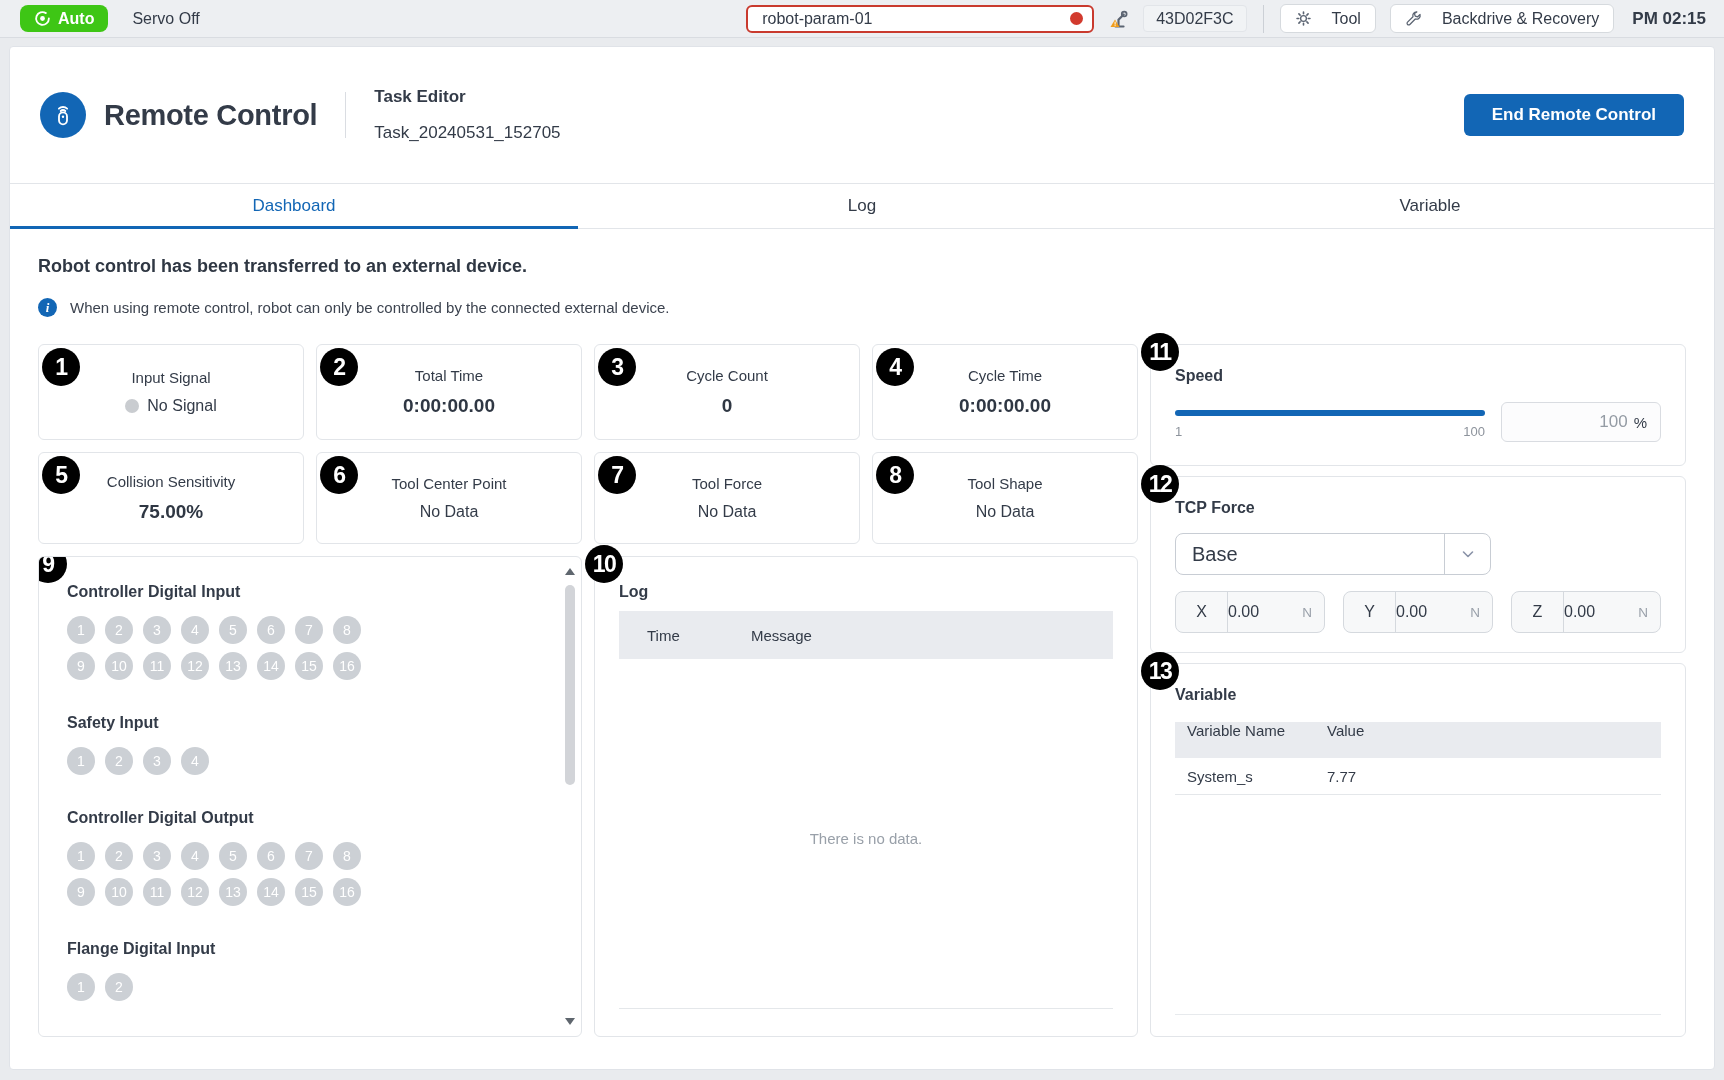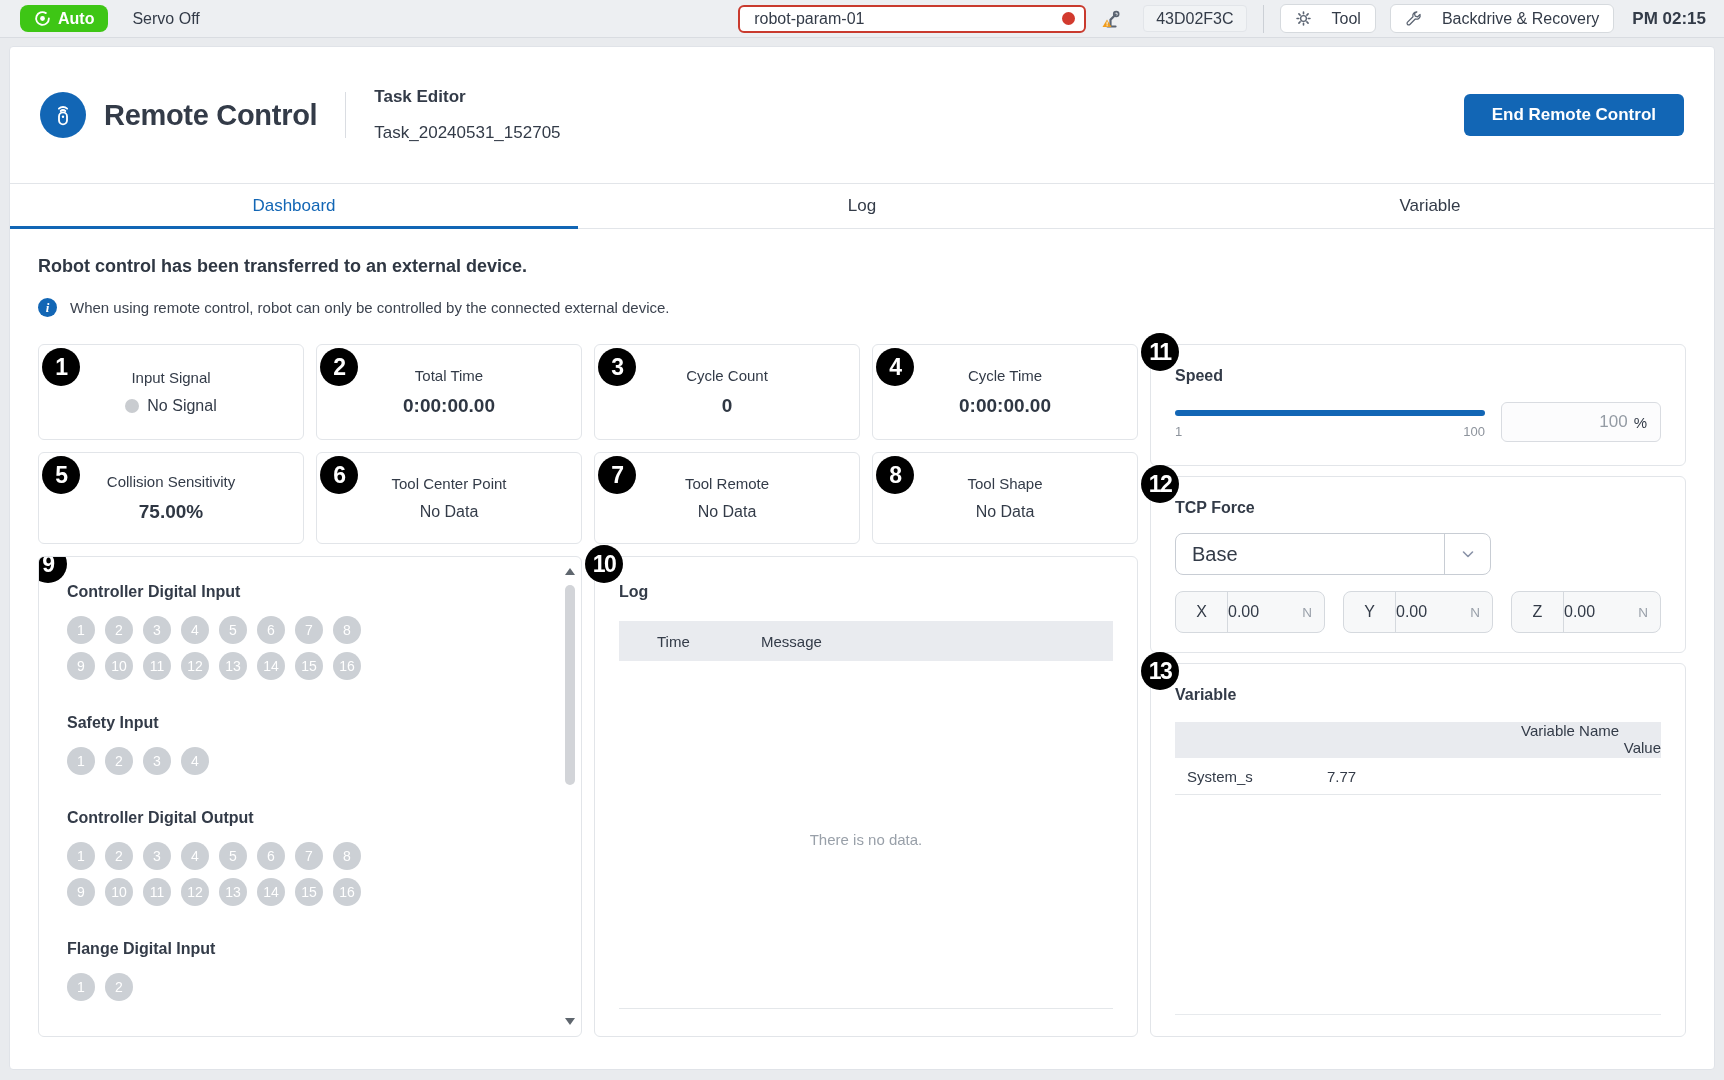--- a/index.html
+++ b/index.html
@@ -16,21 +16,21 @@
     display:flex; align-items:center; padding:0 12px; font-size:16px;}
   .auto-badge{height:27px; margin-left:8px; padding:0 14px; border-radius:8px;
     background:var(--green); color:#fff; font-weight:bold; display:flex; align-items:center; gap:7px; cursor:pointer;}
   .servo{margin-left:24px; font-weight:500;}
   .tb-spacer{flex:1;}
   .param-wrap{position:relative; margin-right:14px;}
   .param-input{width:348px; height:28px; border:2px solid var(--red); border-radius:6px;
     background:#fff; padding:0 34px 0 14px; font:16px "Liberation Sans",sans-serif; color:var(--ink); outline:none;}
   .rec-dot{position:absolute; right:11px; top:50%; margin-top:-6.5px; width:13px; height:13px;
     border-radius:50%; background:#d23a2e;}
-  .robot-wrap{display:flex; align-items:center; gap:17px;}
+  .robot-wrap{display:flex; align-items:center; gap:9px;}
   .id-badge{height:27px; padding:0 12px; border-radius:4px; background:#f1f3f5; border:1px solid #e2e5e9;
     display:flex; align-items:center; font-size:16px;}
   .tb-divider{width:1px; height:28px; background:#ccd0d6; margin:0 16px;}
   .tb-btn{height:29px; padding:0 14px; border-radius:6px; border:1px solid #d6dade; background:#fff;
     display:flex; align-items:center; gap:20px; font-size:16px; color:var(--ink); cursor:pointer;}
   .tb-btn + .tb-btn{margin-left:14px;}
   .clock{margin:0 6px 0 18px; font-size:17px; font-weight:600;}
 
   
   .app{position:relative; margin:8px 9px 0; height:1024px; background:#fff;
@@ -93,22 +93,22 @@
   .scrollbar{position:absolute; top:4px; right:3px; bottom:4px; width:16px;}
   .sb-up,.sb-down{position:absolute; left:3px; width:0; height:0;
     border-left:5px solid transparent; border-right:5px solid transparent; cursor:pointer;}
   .sb-up{top:7px; border-bottom:7px solid #5f666e;}
   .sb-down{bottom:7px; border-top:7px solid #5f666e;}
   .sb-thumb{position:absolute; top:24px; left:3px; width:10px; height:200px; background:#d2d4d8; border-radius:5px; cursor:grab;}
 
   
   .log-panel{padding:26px 24px; display:flex; flex-direction:column;}
   .panel-title{font-size:16px; font-weight:600;}
-  .log-head{margin-top:20px; height:40px; background:var(--chipbg); display:flex; align-items:center;
-    padding-left:38px; font-size:15px; font-weight:500;}
+  .log-head{margin-top:10px; height:48px; background:var(--chipbg); display:flex; align-items:center;
+    padding-left:28px; font-size:15px; font-weight:500;}
   .log-col-time{width:104px;}
   .log-body{position:relative; flex:1; border-bottom:1px solid #e4e7ea; margin-bottom:1px;}
   .log-empty{position:absolute; top:49%; left:0; right:0; text-align:center; color:var(--muted); font-size:15px;}
 
   
   .right-col{display:flex; flex-direction:column; gap:10px;}
   .speed-panel{height:122px; padding:22px 24px 0;}
   .speed-row{margin-top:17px; display:flex; align-items:flex-start;}
   .slider-zone{flex:1; padding-top:8px; cursor:pointer;}
   .slider-track{height:6px; background:var(--blue); border-radius:3px;}
@@ -128,22 +128,22 @@
   .axes-row{margin-top:16px; display:flex; gap:18px;}
   .axis-group{flex:1; height:42px; border:1px solid var(--fieldline); border-radius:8px;
     background:#f7f8f9; display:flex; overflow:hidden;}
   .axis-label{width:52px; border-right:1px solid var(--fieldline); display:flex; align-items:center;
     justify-content:center; font-size:16px;}
   .axis-value{flex:1; display:flex; align-items:center; justify-content:space-between; padding-right:12px; gap:5px;}
   .axis-num{font-size:16px;}
   .axis-unit{font-size:13.5px; color:#9aa1ab;}
 
   .var-panel{flex:1; padding:22px 24px;}
-  .var-head{margin-top:18px; height:36px; background:var(--chipbg); display:flex; align-items:flex-end;
-    padding-left:12px; font-size:15px; font-weight:500;flex-direction:column;}
+  .var-head{margin-top:18px; height:36px; background:var(--chipbg); display:flex; align-items:flex-start;
+    padding-left:12px; font-size:15px; font-weight:500;}
   .var-col-name{width:140px;}
   .var-row{height:37px; display:flex; align-items:center; padding-left:12px; font-size:15px;
     border-bottom:1px solid #e4e7ea;}
   .var-bottomline{position:absolute; left:24px; right:24px; bottom:21px; border-top:1px solid #e7eaed;}
 
   svg{display:block;}
 </style>
 </head>
 <body>
 
@@ -274,21 +274,21 @@
             <div class="stat-title">Collision Sensitivity</div>
             <div class="stat-value">75.00%</div>
           </div>
           <div class="panel stat-card">
             <span class="ann on-card">6</span>
             <div class="stat-title">Tool Center Point</div>
             <div class="stat-plain">No Data</div>
           </div>
           <div class="panel stat-card">
             <span class="ann on-card">7</span>
-            <div class="stat-title">Tool Remote</div>
+            <div class="stat-title">Tool Force</div>
             <div class="stat-plain">No Data</div>
           </div>
           <div class="panel stat-card">
             <span class="ann on-card">8</span>
             <div class="stat-title">Tool Shape</div>
             <div class="stat-plain">No Data</div>
           </div>
         </div>
 
         <div class="panels-row">

